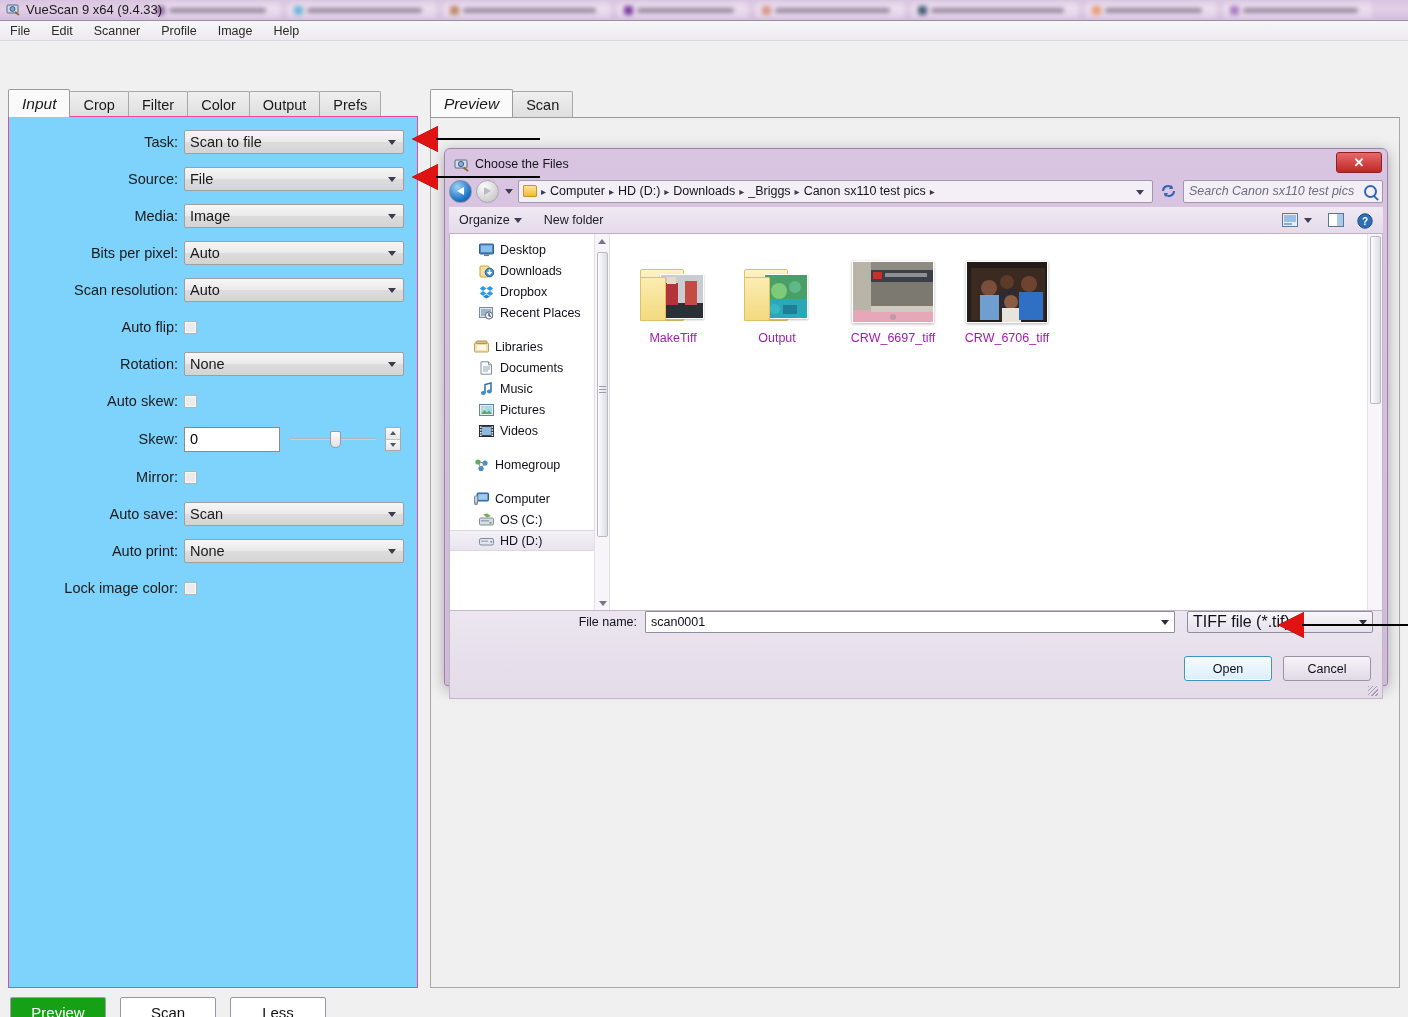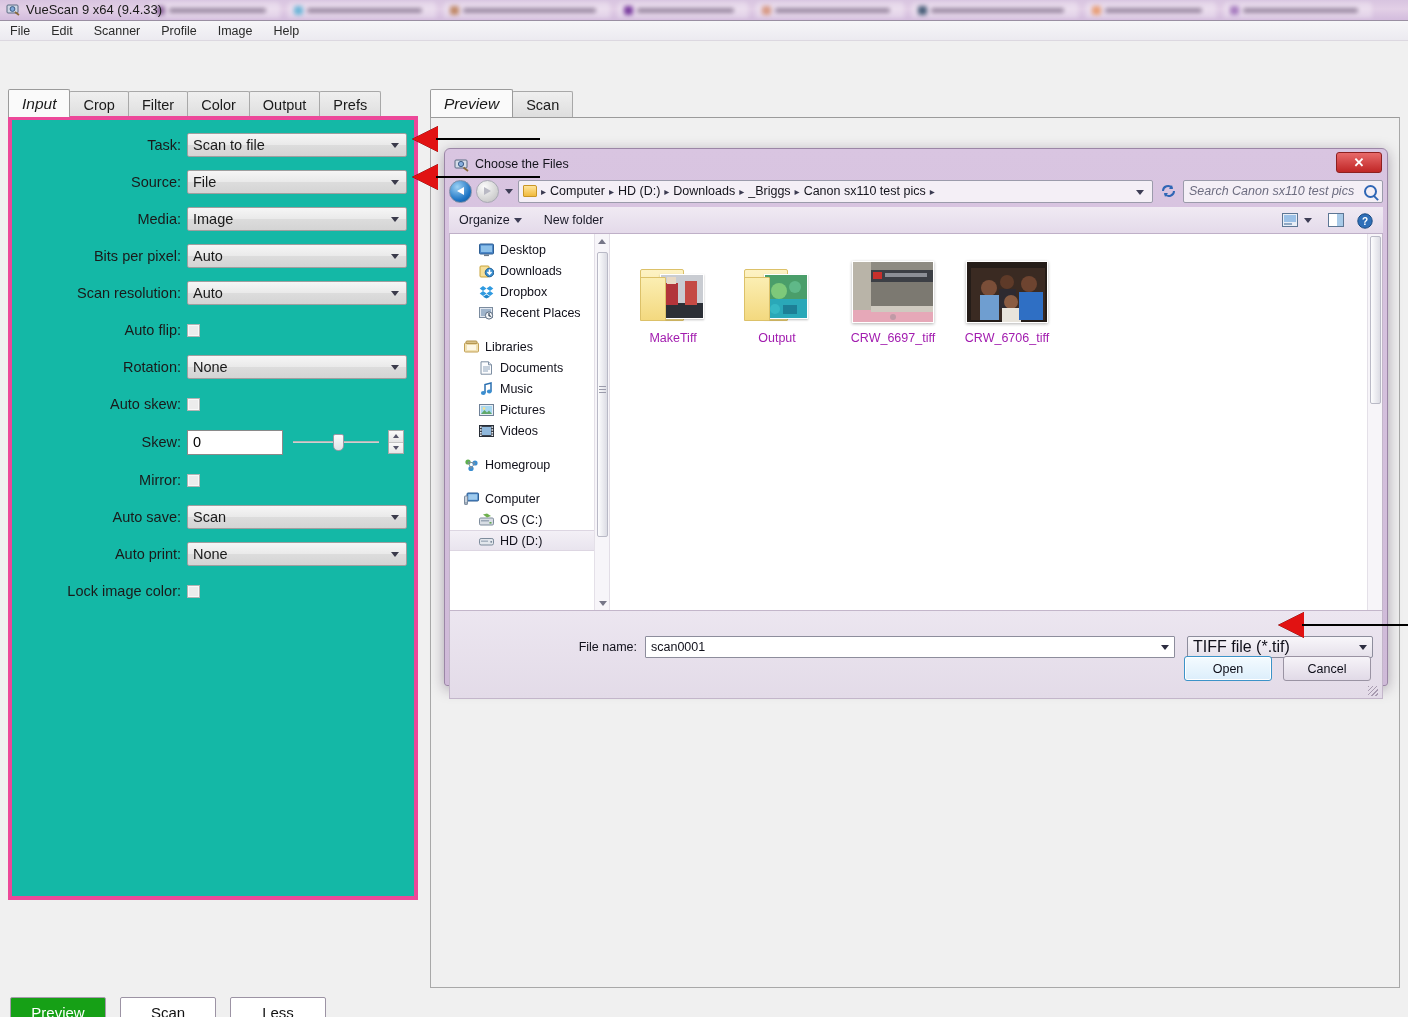--- a/index.html
+++ b/index.html
@@ -69,23 +69,23 @@
     border:1px solid #a8a8a8; border-bottom:none;
     margin-right:-1px;
     border-radius:2px 2px 0 0;
   }
   .vtab.active{
     background:#fafafa; height:28px; font-size:15.5px;
     border-color:#9b9b9b; z-index:3; position:relative;font-style:italic;
   }
 
   #vs-left-panel{
-    position:absolute; left:8px; top:95px; width:410px; height:784px;
-    background:#14b8a6;
-    border:4px solid #ec4899;
+    position:absolute; left:8px; top:95px; width:410px; height:872px;
+    background:#7dd3fc;
+    border:1px solid #ec4899;
   }
 
   .frow{
     display:flex; align-items:center; height:24px; margin-bottom:13px;
   }
   .flabel{
     width:175px; text-align:right; padding-right:6px;
     font-size:14.5px; color:#1a1a1a; white-space:nowrap;
   }
   .fcombo{
@@ -274,21 +274,21 @@
     display:flex; background:#fff;
     border:1px solid #c3b6ca; border-top:none;
   }
   #fd-sidebar{
     width:160px; background:#fff;
     position:relative; overflow:hidden;
     border-right:1px solid #e2dde6;
   }
   .sbrow{
     height:21px; display:flex; align-items:center;
-    padding-left:14px; font-size:12.5px; color:#10101a;
+    padding-left:24px; font-size:12.5px; color:#10101a;
     gap:6px; white-space:nowrap;
   }
   .sbrow.indent{ padding-left:29px; }
   .sbrow.selected{
     background:linear-gradient(to bottom,#f3f0f6,#e9e4ee);
     border-top:1px solid #ddd6e2; border-bottom:1px solid #ddd6e2;
   }
   .sbrow .sico{ width:15px;height:14px;flex:none; }
   .sbgap{ height:13px; }
   #fd-sb-scroll{
@@ -351,21 +351,21 @@
     border:1px solid #b9b9c6; border-radius:2px;
   }
 
   #fd-bottom{
     height:88px; margin:0 2px;
     background:linear-gradient(to bottom,#ece6f0,#e3dbe8);
     border:1px solid #c3b6ca; border-top:none;
     position:relative;
   }
   #fn-row{
-    position:absolute; left:0; top:25px; width:100%;
+    position:absolute; left:0; top:0; width:100%;
     display:flex; align-items:center;
   }
   #fn-label{
     width:195px; text-align:right; padding-right:8px;
     font-size:12.5px; color:#10101a;
   }
   #fn-input{
     width:530px;height:22px;background:#fff;
     border:1px solid #8d8d9c; border-radius:1px;
     display:flex;align-items:center;justify-content:space-between;

